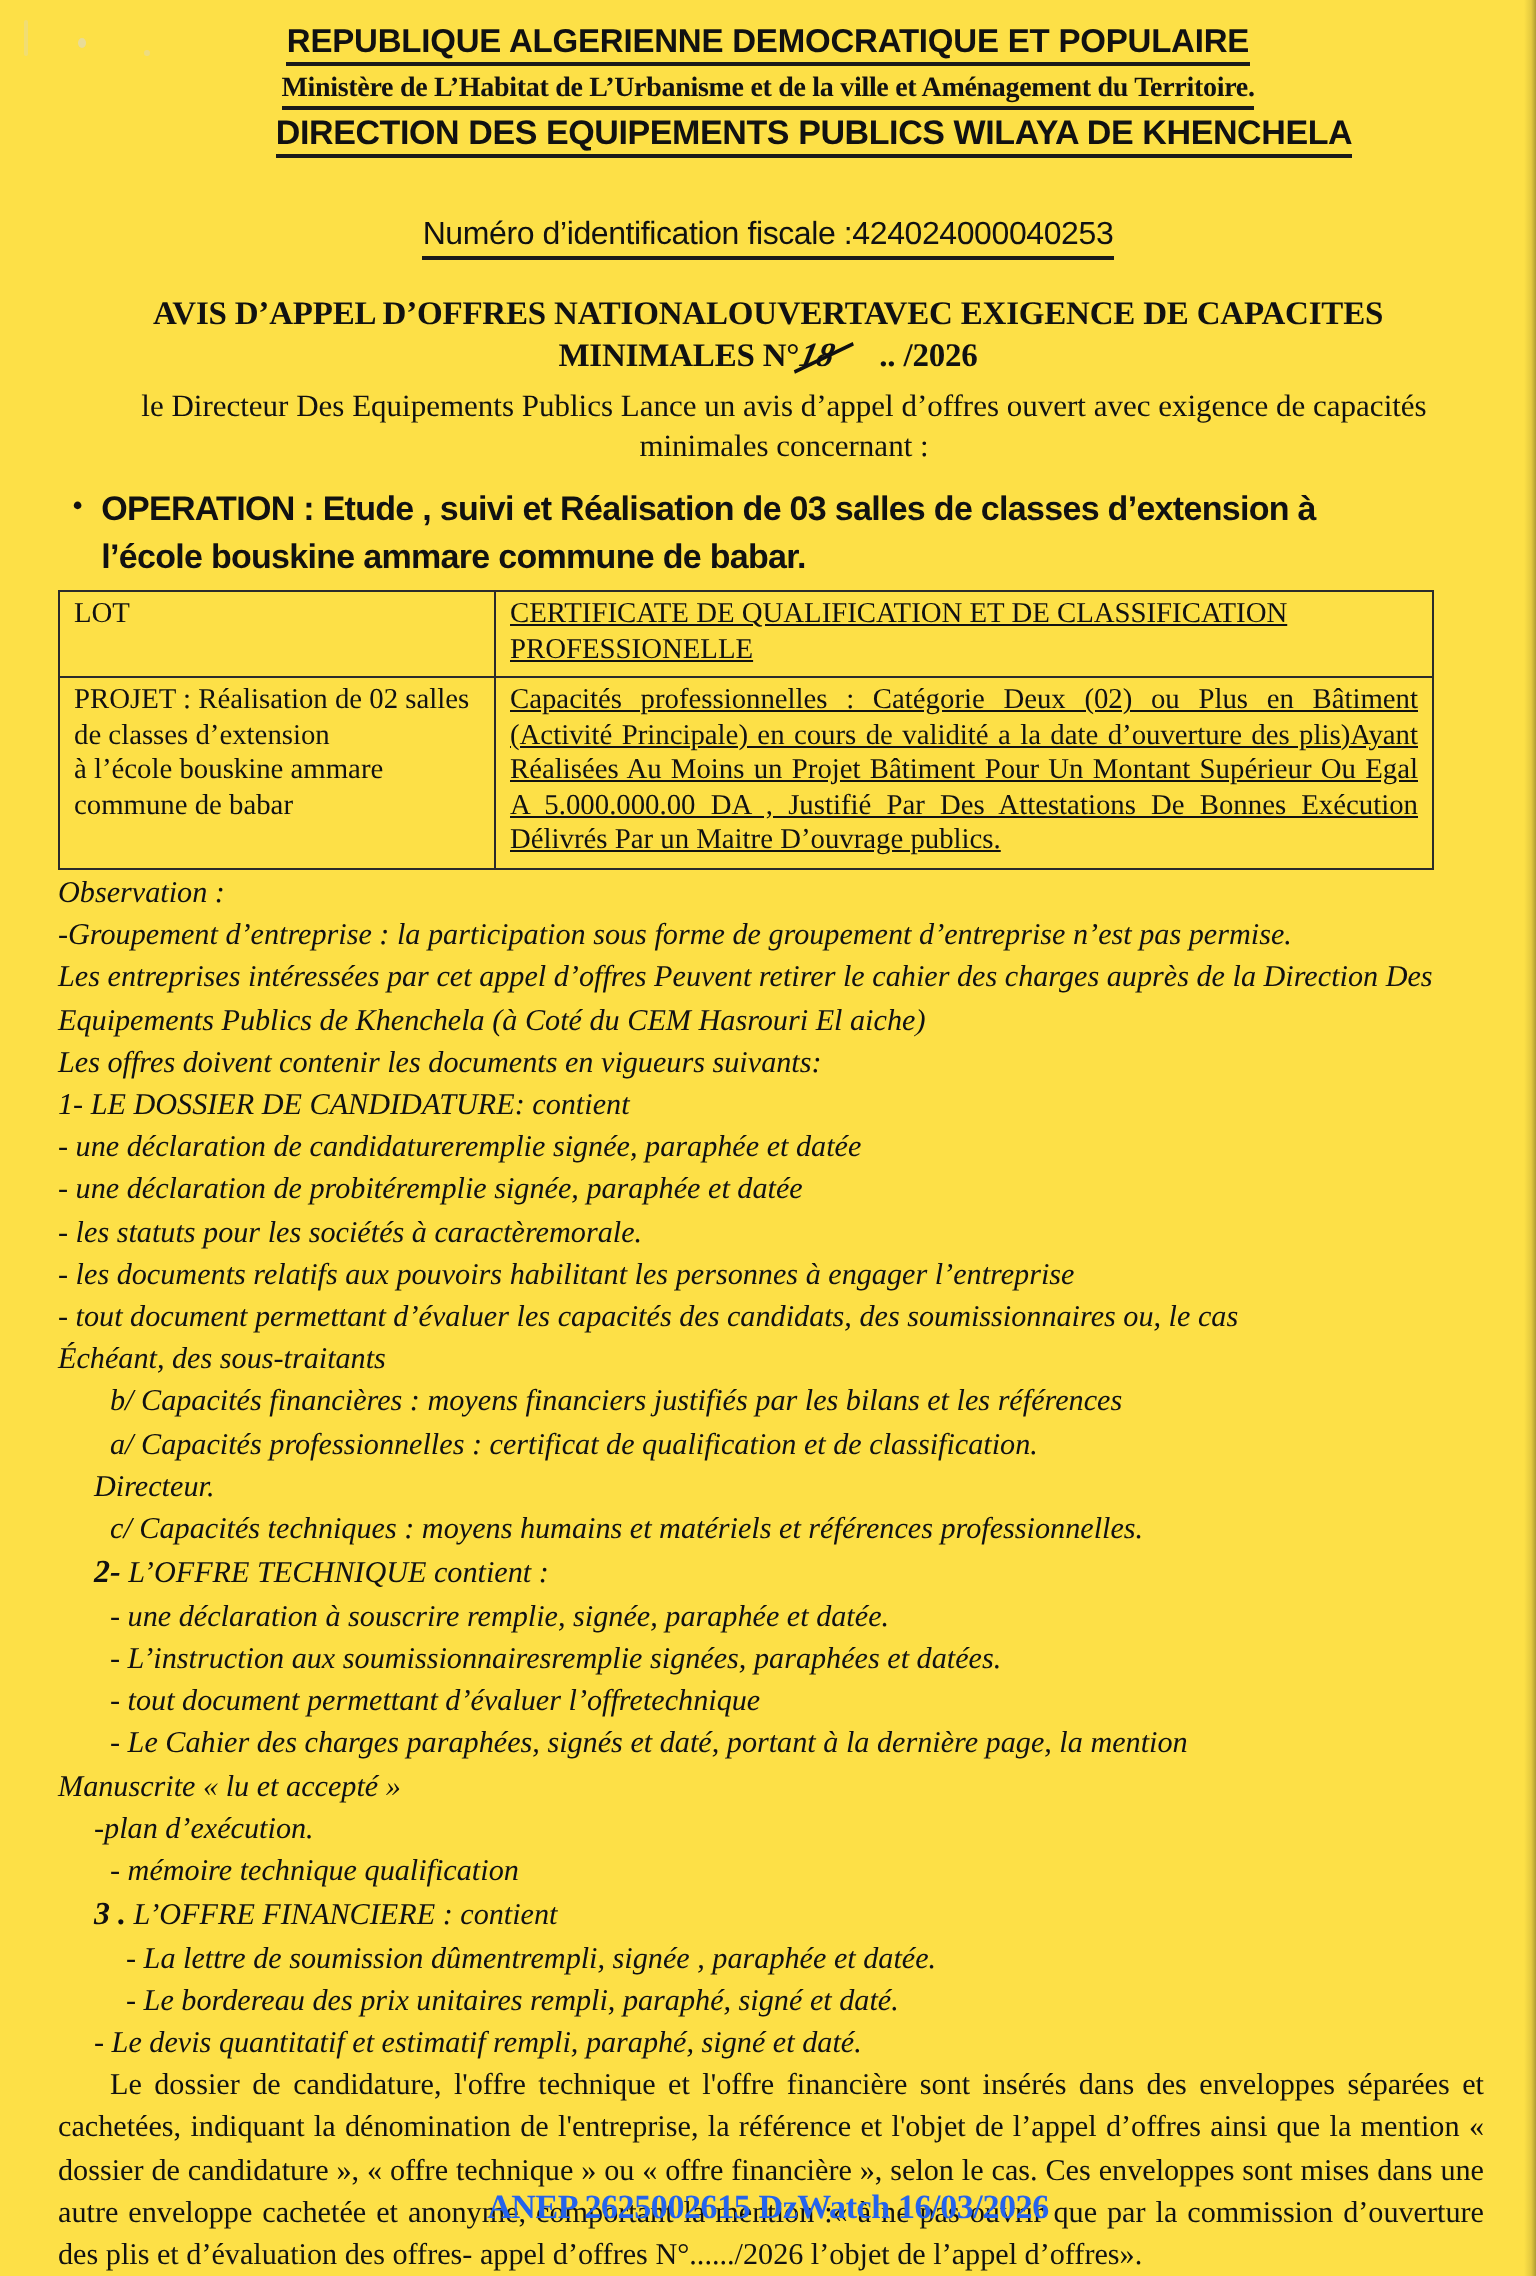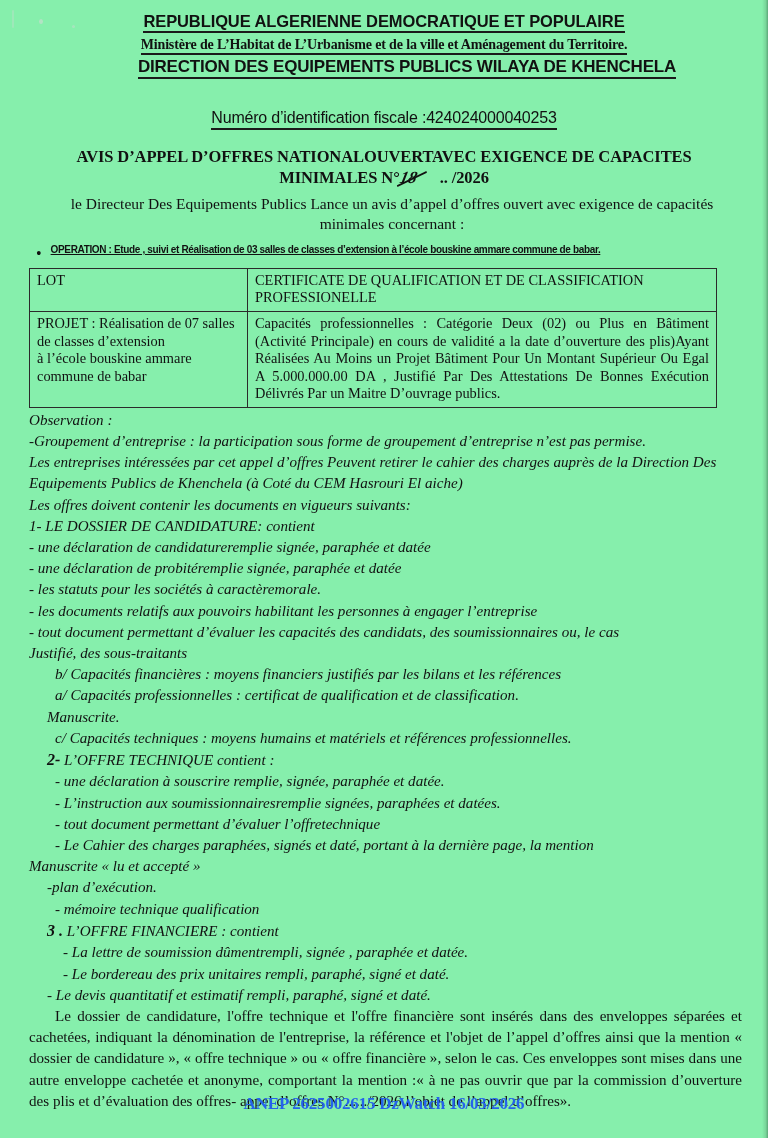--- a/index.html
+++ b/index.html
@@ -15,21 +15,21 @@
     position: relative;
     font-family: "Liberation Serif", serif;
     color: #111111;
     overflow: hidden;
   }
 
   .page {
     position: relative;
     width: 768px;
     height: 1138px;
-    background: #86efac;
+    background: #fde047;
     padding: 0;
   }
 
   
   .scan-speck {
     position: absolute;
     background: #d8d8d8;
     border-radius: 50%;
     opacity: .55;
   }
@@ -130,44 +130,43 @@
     align-items: flex-start;
   }
   .op-bullet {
     font-size: 16px;
     line-height: 1.25;
     margin-top: 1px;
   }
   .op-text {
     font-family: "Liberation Sans", sans-serif;
     font-weight: bold;
-    font-size: 10px;
+    font-size: 17px;
     line-height: 1.42;
     letter-spacing: -0.35px;
     max-width: 660px;
-    text-decoration: underline;
   }
 
   
   table.lot-table {
     border-collapse: collapse;
     margin: 2px 0 0 29px;
     width: 687px;
     table-layout: fixed;
   }
   table.lot-table td {
     border: 1.3px solid #2b2b2b;
     vertical-align: top;
     padding: 3px 7px 4px 7px;
     font-family: "Liberation Serif", serif;
     font-size: 14.4px;
     line-height: 1.22;
   }
   td.col-lot { width: 218px; }
-  td.col-cert { width: 469px; }
+  td.col-cert { width: 469px; text-decoration: underline; }
 
   .cell-head { padding-top: 4px; }
   .cell-projet {
     padding-top: 26px;
     padding-bottom: 20px;
     white-space: pre-line;
     line-height: 1.46;
   }
   .cell-cap {
     text-align: justify;
@@ -260,21 +259,21 @@
     <span class="op-text">OPERATION : Etude , suivi et Réalisation de 03 salles de classes d’extension  à l’école bouskine ammare  commune de babar.</span>
   </div>
 
   <table class="lot-table">
     <tbody>
       <tr>
         <td class="col-lot cell-head">LOT</td>
         <td class="col-cert cell-head">CERTIFICATE DE QUALIFICATION ET DE CLASSIFICATION PROFESSIONELLE</td>
       </tr>
       <tr>
-        <td class="col-lot cell-projet">PROJET : Réalisation de 07 salles
+        <td class="col-lot cell-projet">PROJET : Réalisation de 02 salles
 de classes d’extension
  à l’école bouskine ammare
 commune de babar</td>
         <td class="col-cert cell-cap">Capacités professionnelles : Catégorie Deux (02) ou Plus en Bâtiment (Activité Principale) en cours de validité a la date d’ouverture des plis)Ayant Réalisées Au Moins un Projet  Bâtiment Pour  Un Montant Supérieur Ou Egal A 5.000.000.00 DA , Justifié Par Des Attestations De Bonnes Exécution Délivrés Par un Maitre D’ouvrage publics.</td>
       </tr>
     </tbody>
   </table>
 
   <div class="body-block">
 
@@ -283,25 +282,25 @@
     <p class="ln">Les entreprises intéressées par cet appel d’offres Peuvent   retirer le cahier des charges auprès de la Direction Des</p>
     <p class="ln">Equipements Publics de Khenchela (à Coté du CEM  Hasrouri El aiche)</p>
     <p class="ln">Les offres doivent contenir  les documents en  vigueurs suivants:</p>
 
     <p class="ln">1- LE DOSSIER DE CANDIDATURE: contient</p>
     <p class="ln">- une déclaration de candidatureremplie signée, paraphée et datée</p>
     <p class="ln">- une déclaration de probitéremplie signée, paraphée et datée</p>
     <p class="ln">- les statuts pour les sociétés à caractèremorale.</p>
     <p class="ln">- les documents relatifs aux pouvoirs habilitant les personnes à engager l’entreprise</p>
     <p class="ln">- tout document permettant d’évaluer les capacités des candidats, des soumissionnaires ou, le cas</p>
-    <p class="ln">Justifié, des sous-traitants</p>
+    <p class="ln">Échéant, des sous-traitants</p>
 
     <p class="ln ind-1">b/ Capacités financières : moyens financiers justifiés par les bilans et les références</p>
     <p class="ln ind-1">a/ Capacités professionnelles : certificat de qualification et de classification.</p>
-    <p class="ln ind-2">Manuscrite.</p>
+    <p class="ln ind-2">Directeur.</p>
     <p class="ln ind-1">c/ Capacités techniques : moyens humains et matériels et références professionnelles.</p>
 
     <p class="ln ind-2"><span class="bold-num">2-</span><span> L’OFFRE TECHNIQUE  contient :</span></p>
     <p class="ln ind-1">- une déclaration à souscrire remplie, signée, paraphée et datée.</p>
     <p class="ln ind-1">- L’instruction aux soumissionnairesremplie signées, paraphées et datées.</p>
     <p class="ln ind-1">- tout document permettant d’évaluer l’offretechnique</p>
     <p class="ln ind-1">- Le Cahier des charges paraphées, signés et daté, portant à la dernière page, la mention</p>
     <p class="ln">Manuscrite « lu et accepté »</p>
     <p class="ln ind-2">-plan d’exécution.</p>
     <p class="ln ind-1">- mémoire  technique qualification</p>

